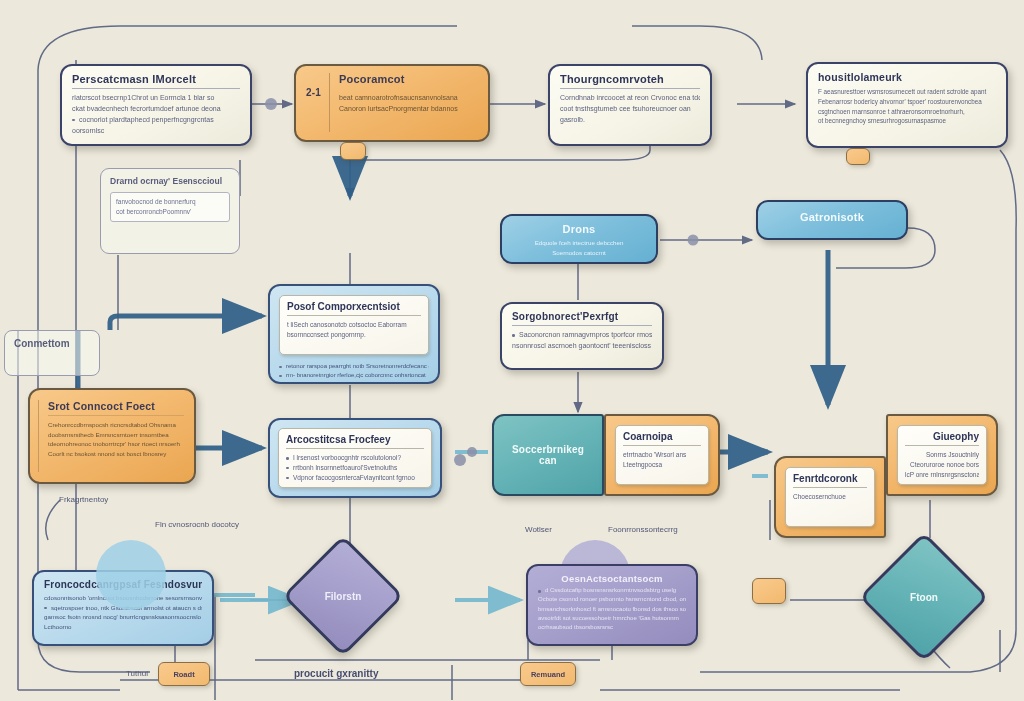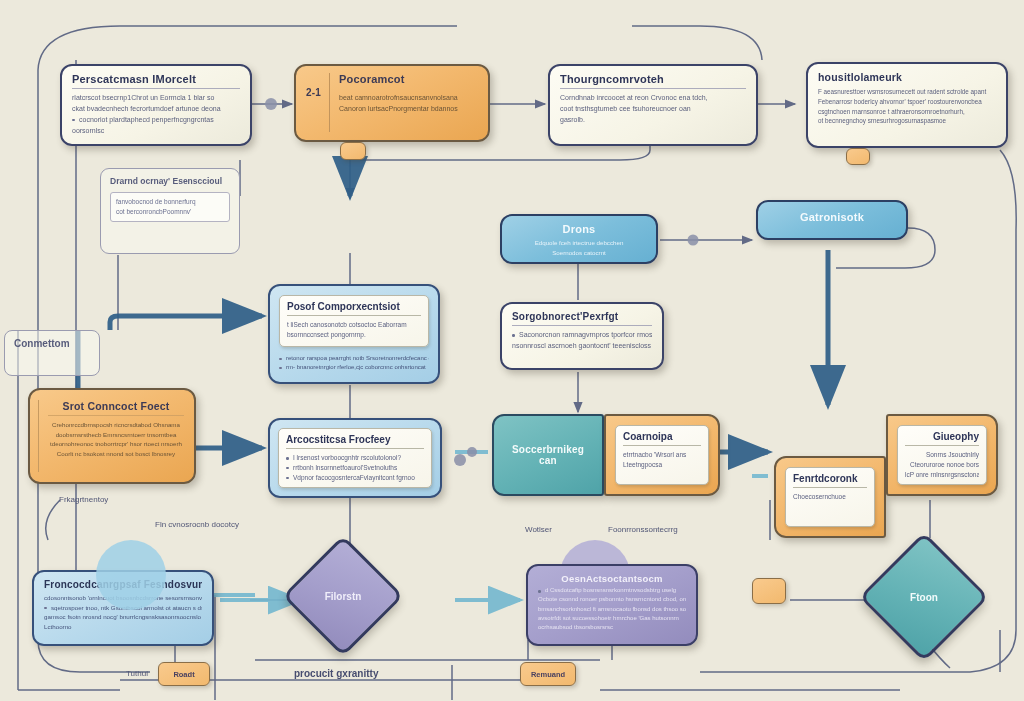--- a/index.html
+++ b/index.html
@@ -79,21 +79,21 @@
     background:linear-gradient(155deg,#7fc3c4 0%, #63b2b5 55%, #4fa3a8 100%);
     border-color:#2b4a60;
   }
   .teal .ttl { color:#f4fbfb; }
 
   
   .inner {
     background:linear-gradient(160deg,#fffefa 0%, #f7f5ea 100%);
     border:1.3px solid #b9b7a7;
     border-radius:5px;
-    padding:5px 7px 6px 7px;
+    padding:5px 7px 14px 7px;
     box-shadow:1px 2px 3px rgba(70,65,50,.20);
   }
   .inner .ttl2 { font-size:10px; font-weight:bold; color:#2e3558; filter:blur(.35px); white-space:nowrap; overflow:hidden;}
   .inner .rule { height:1px; background:#a8a694; margin:3px 0 4px 0; }
   .inner .body { font-size:6.5px; line-height:1.5; color:#5b6080; filter:blur(.55px); }
 
   
   .ghost {
     position:absolute;
     background:rgba(250,249,240,.55);
@@ -282,21 +282,21 @@
     </div>
     <div style="flex:1 1 auto; border-left:1.3px solid #c2945c; padding-left:9px;">
       <div class="ttl" style="font-size:11px;">Pocoramcot</div>
       <div class="body" style="margin-top:8px;">
         <div>beat camnoarotrofnsaucnsanvnolsana</div>
         <div>Canoron lurtsacPnorgmentar bdannos</div>
       </div>
     </div>
   </div>
 
-  <div class="node paper" style="left:548px; top:64px; width:210px; height:82px;">
+  <div class="node paper" style="left:548px; top:64px; width:164px; height:82px;">
     <div class="ttl">Thourgncomrvoteh</div>
     <div class="rule"></div>
     <div class="body">
       <div>Corndhnab inrcoocet at reon Crvonoc ena tdch,</div>
       <div>coot tnsthsgtumeb cee fsuhoreucnoer oan</div>
       <div>gasrolb.</div>
     </div>
   </div>
 
   <div class="node paper" style="left:806px; top:62px; width:202px; height:86px;">
@@ -357,21 +357,21 @@
       <div class="bullet">Saconorcnon ramnagvrnpros tporfcor rmoscutanor txorrnocoy</div>
       <div>nsonnroscl ascrnoeh gaontocnt' teeeniscloss</div>
     </div>
   </div>
 
   <div class="ghost" style="left:4px; top:330px; width:96px; height:46px; border-radius:8px;">
     <div class="ttl" style="font-size:10px;">Conmettom</div>
   </div>
 
   <div class="node orange" style="left:28px; top:388px; width:168px; height:96px; padding:10px 10px 10px 8px;">
-    <div style="border-left:1.4px solid #c79a60; padding-left:9px; height:100%;text-align:center;">
+    <div style="border-left:1.4px solid #c79a60; padding-left:9px; height:100%;">
       <div class="ttl" style="font-size:10.5px;">Srot Conncoct Foect</div>
       <div class="rule" style="background:#cd9f63;"></div>
       <div class="body" style="font-size:6.2px;">
         <div>Crehonrccdbrnspocsh ricncrsdtabod Ohsnama</div>
         <div>doobsrnsrsthecb Emrsncsrntoerr tnsorntbea</div>
         <div>tdeornohreonoc tnoborrtrcpr' hsor rtoect nrsoerh</div>
         <div>Coorlt nc bsokost nnond sot bosct lbnosrey</div>
       </div>
     </div>
   </div>

